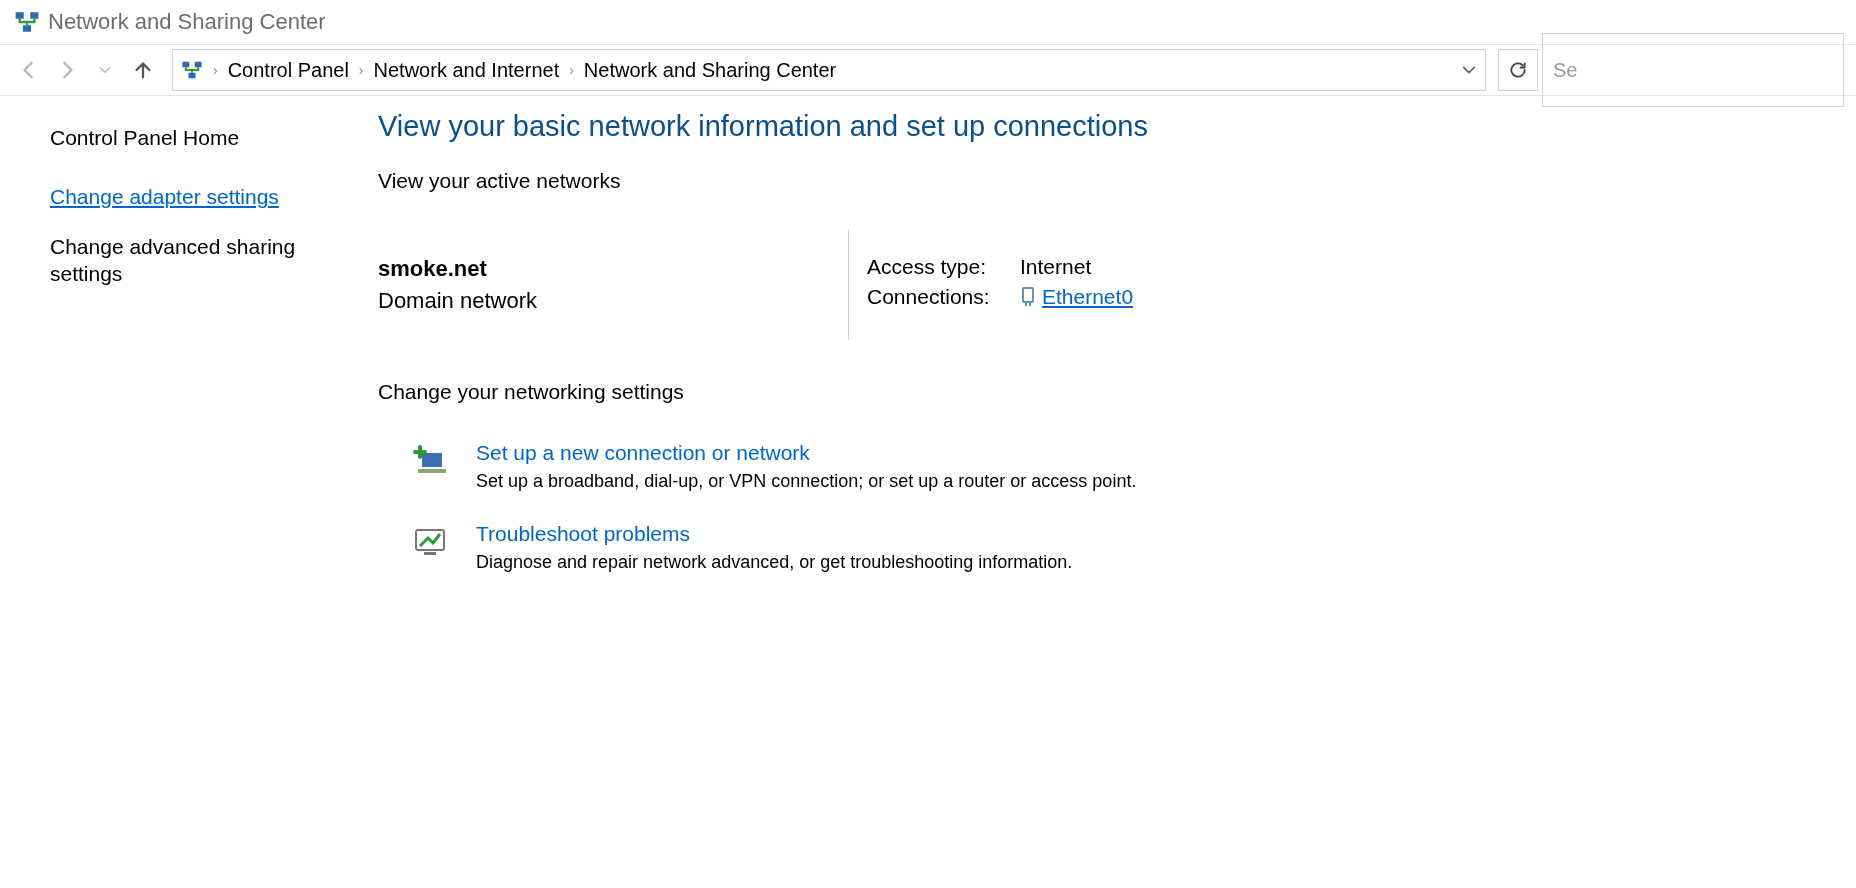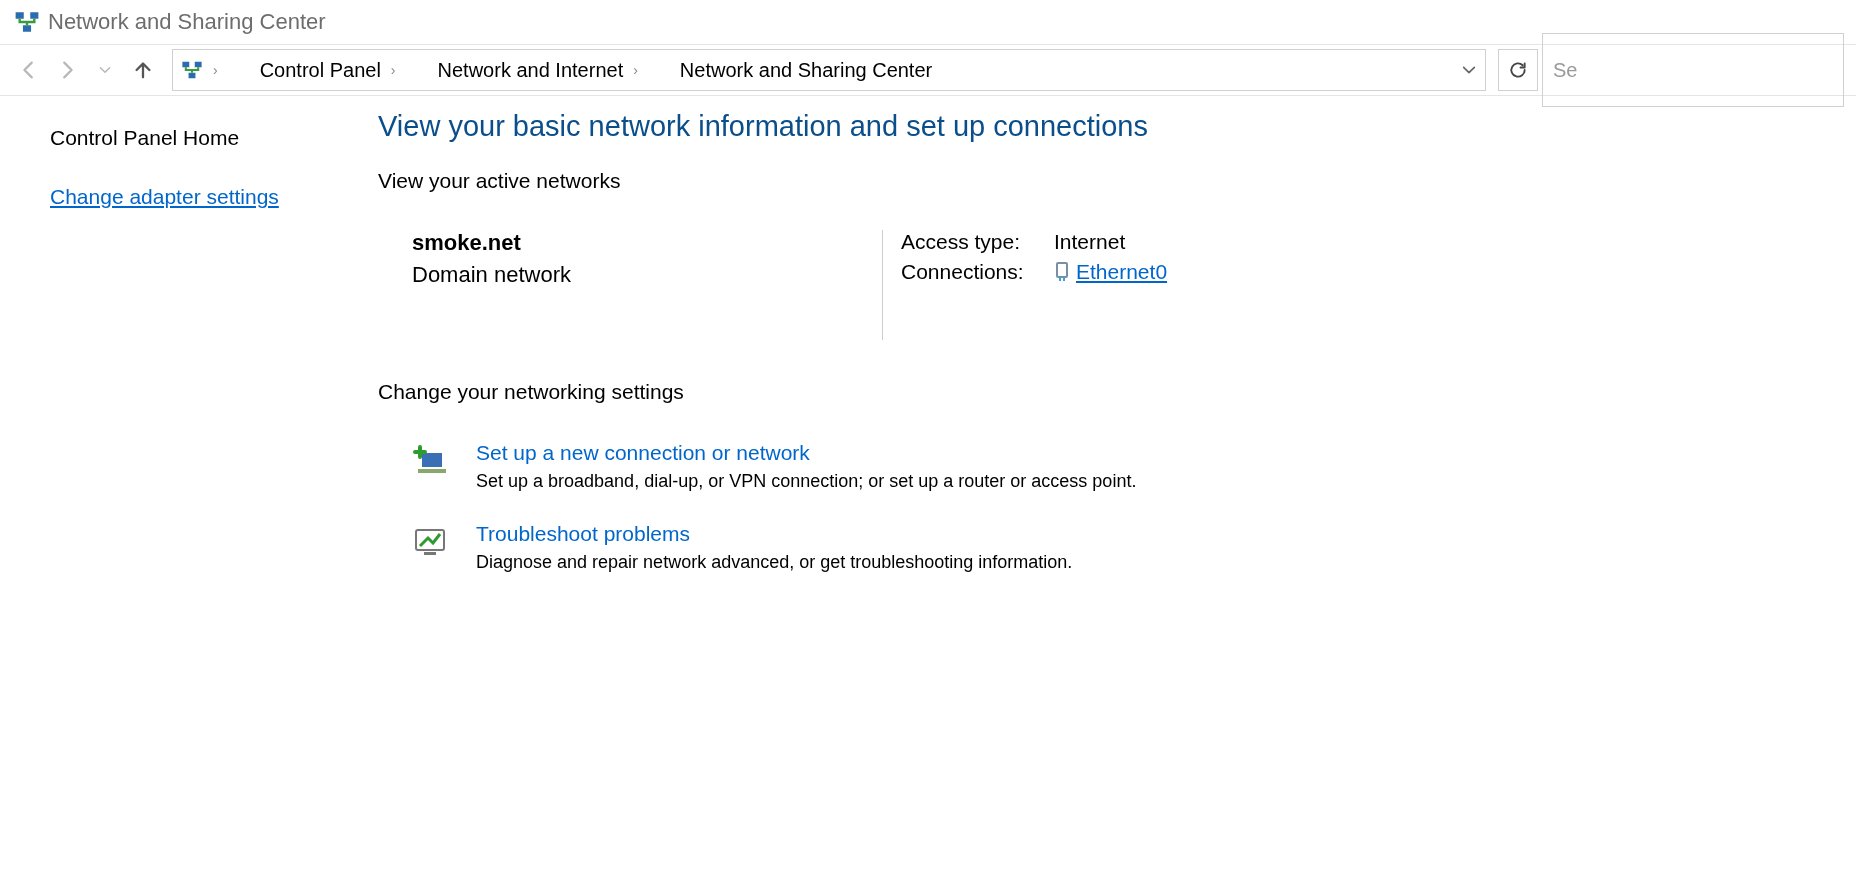--- a/index.html
+++ b/index.html
@@ -3,36 +3,36 @@
 <meta charset="utf-8">
 <style>
   html,body{margin:0;padding:0;font-family:"Segoe UI",Tahoma,sans-serif;font-size:20px;color:#000;background:#fff;}
   body{width:1856px;height:888px;overflow:hidden;box-sizing:border-box;}
   .title-bar{display:flex;align-items:center;height:44px;padding:0 14px;}
   .title-bar .title{color:#6d6d6d;font-size:22px;margin-left:8px;}
   .nav-bar{display:flex;align-items:center;height:50px;border-top:1px solid #e5e5e5;border-bottom:1px solid #e5e5e5;padding:0 12px;gap:4px;}
   .nav-btn{width:34px;height:34px;display:flex;align-items:center;justify-content:center;color:#666;cursor:default;}
   .nav-btn.active{color:#333;}
   .breadcrumb{display:flex;align-items:center;flex:1;height:40px;border:1px solid #d0d0d0;padding:0 8px;margin:0 8px;gap:10px;font-size:20px;}
-  .crumb{color:#000;margin-left:32px;}
+  .crumb{color:#000;}
   .chev{color:#888;font-size:14px;}
   .refresh{width:38px;height:40px;border:1px solid #d0d0d0;display:flex;align-items:center;justify-content:center;color:#444;}
   .search{width:280px;height:40px;border:1px solid #d0d0d0;display:flex;align-items:center;padding:16px 10px;color:#9a9a9a;font-size:20px;}
   .body{display:flex;height:calc(888px - 44px - 52px);}
   .sidebar{width:330px;padding:28px 18px 0 50px;box-sizing:border-box;}
   .sidebar a, .sidebar .home{display:block;font-size:21px;line-height:1.3;margin-bottom:22px;text-decoration:none;}
   .sidebar .home{color:#000;margin-bottom:32px;}
   .sidebar .link{color:#0066cc;}
   .sidebar .link.under{text-decoration:underline;}
   .sidebar .link.dark{color:#000;}
   .main{flex:1;padding:14px 30px 0 48px;box-sizing:border-box;}
   .main h1{font-weight:400;color:#0a4e8c;font-size:29px;margin:0 0 26px 0;}
   .section-title{display:flex;align-items:flex-start;font-size:21px;margin:0 0 22px 0;gap:14px;flex-direction:column;}
   .section-title .line{flex:1;border-top:1px solid #ddd;height:0;}
-  .network-block{display:flex;align-items:flex-start;margin-left:34px;margin-bottom:40px;min-height:110px;}
+  .network-block{display:flex;align-items:center;margin-bottom:40px;min-height:110px;}
   .net-left{width:470px;}
   .net-name{font-weight:600;font-size:22px;}
   .net-sub{font-size:22px;margin-top:6px;}
   .divider{width:1px;background:#ccc;height:110px;margin-right:18px;}
   .net-right{font-size:21px;}
   .net-right .row{display:flex;gap:18px;margin-bottom:6px;align-items:center;}
   .net-right .label{width:135px;}
   .link-blue{color:#0066cc;}
   .option{display:flex;gap:28px;margin:0 0 30px 34px;}
   .option .icon{width:36px;height:36px;margin-top:2px;display:flex;align-items:center;justify-content:center;}
@@ -110,20 +110,21 @@
   <div class="search">
     <span>Se</span>
   </div>
 </div>
 
 <div class="body">
 
   <div class="sidebar">
     <span class="home">Control Panel Home</span>
     <a href="#" class="link under">Change adapter settings</a>
+    <a href="#" class="link dark">Change advanced sharing settings</a>
   </div>
 
   <div class="main">
     <h1>View your basic network information and set up connections</h1>
 
     <div class="section-title">
       <span>View your active networks</span>
       <span class="line"></span>
     </div>
 

